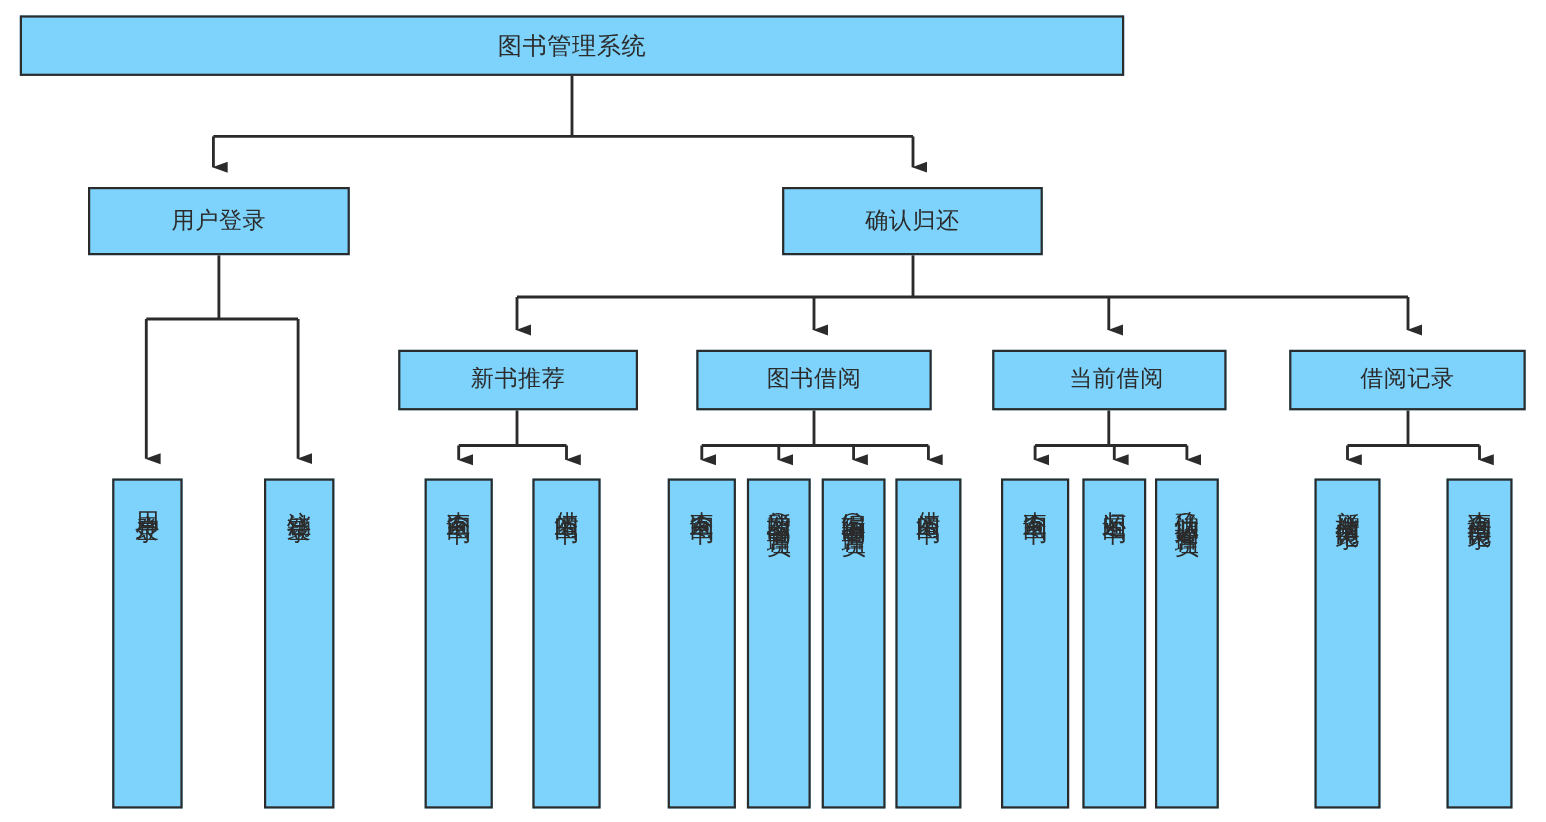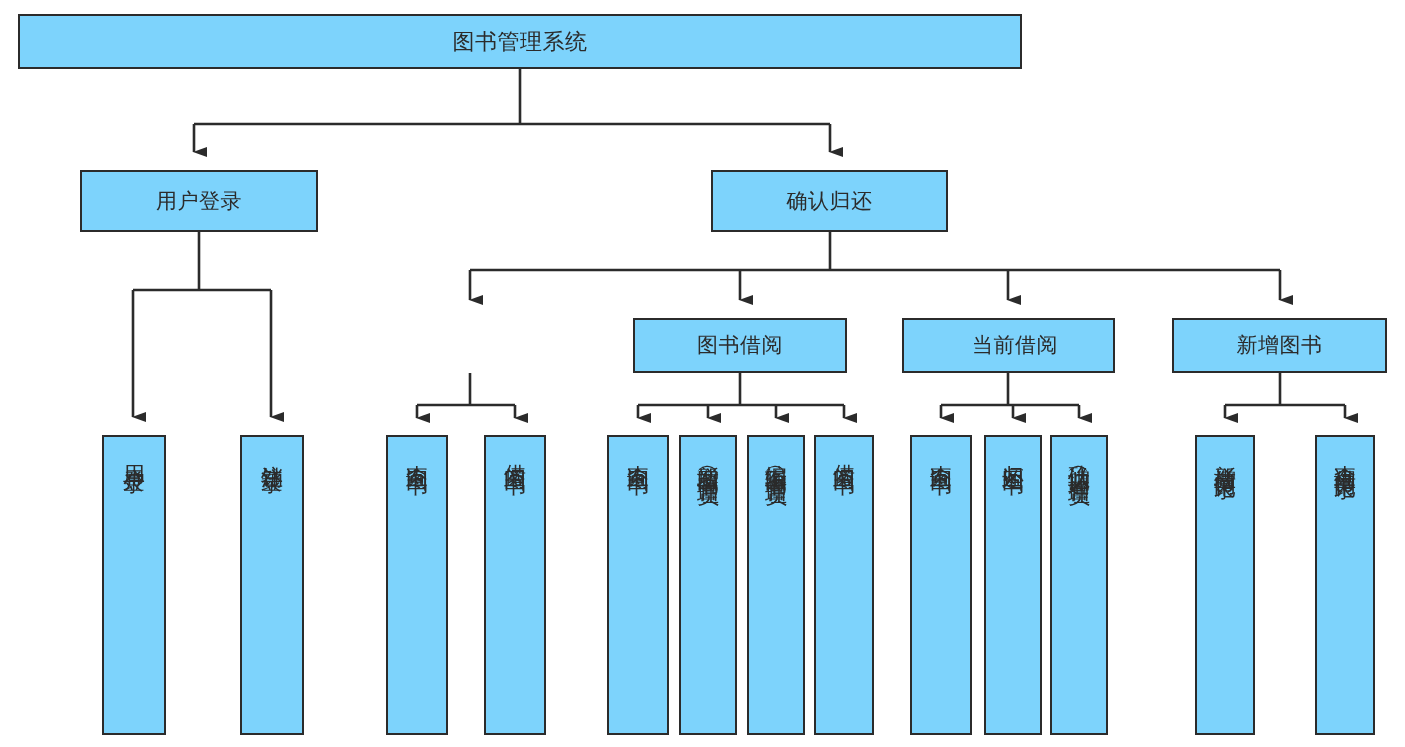--- a/index.html
+++ b/index.html
@@ -133,28 +133,31 @@
     <span class="label">图书管理系统</span>
   </div>
 
   <div class="node horiz" style="left:80px; top:170px; width:238px; height:62px;">
     <span class="label">用户登录</span>
   </div>
   <div class="node horiz" style="left:711px; top:170px; width:237px; height:62px;">
     <span class="label">确认归还</span>
   </div>
 
+  <div class="node horiz" style="left:362px; top:318px; width:218px; height:55px;">
+    <span class="label">新书推荐</span>
+  </div>
   <div class="node horiz" style="left:633px; top:318px; width:214px; height:55px;">
     <span class="label">图书借阅</span>
   </div>
   <div class="node horiz" style="left:902px; top:318px; width:213px; height:55px;padding-left:13px;">
     <span class="label">当前借阅</span>
   </div>
   <div class="node horiz" style="left:1172px; top:318px; width:215px; height:55px;">
-    <span class="label">新增图书</span>
+    <span class="label">借阅记录</span>
   </div>
 
   <div class="node vert" style="left:102px; top:435px; width:64px; height:300px;">
     <span class="label">用户登录</span>
   </div>
   <div class="node vert" style="left:240px; top:435px; width:64px; height:300px;">
     <span class="label">注销登录</span>
   </div>
 
   <div class="node vert" style="left:386px; top:435px; width:62px; height:300px;">

